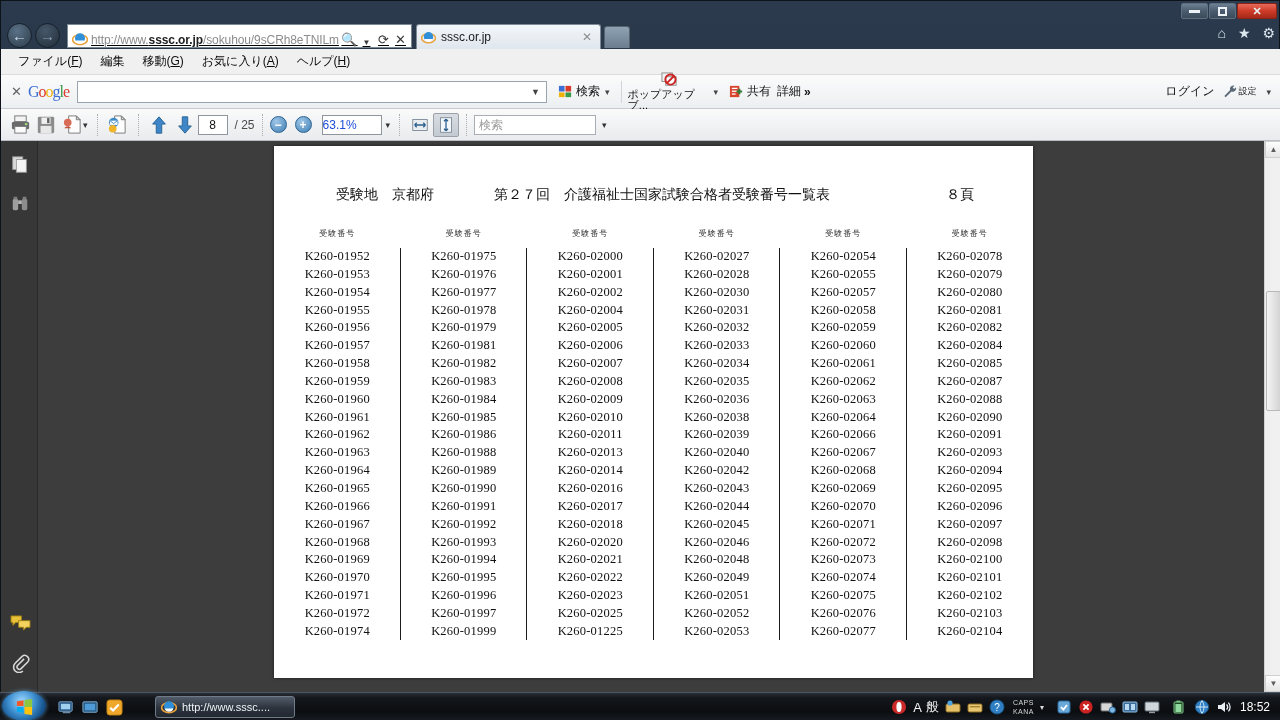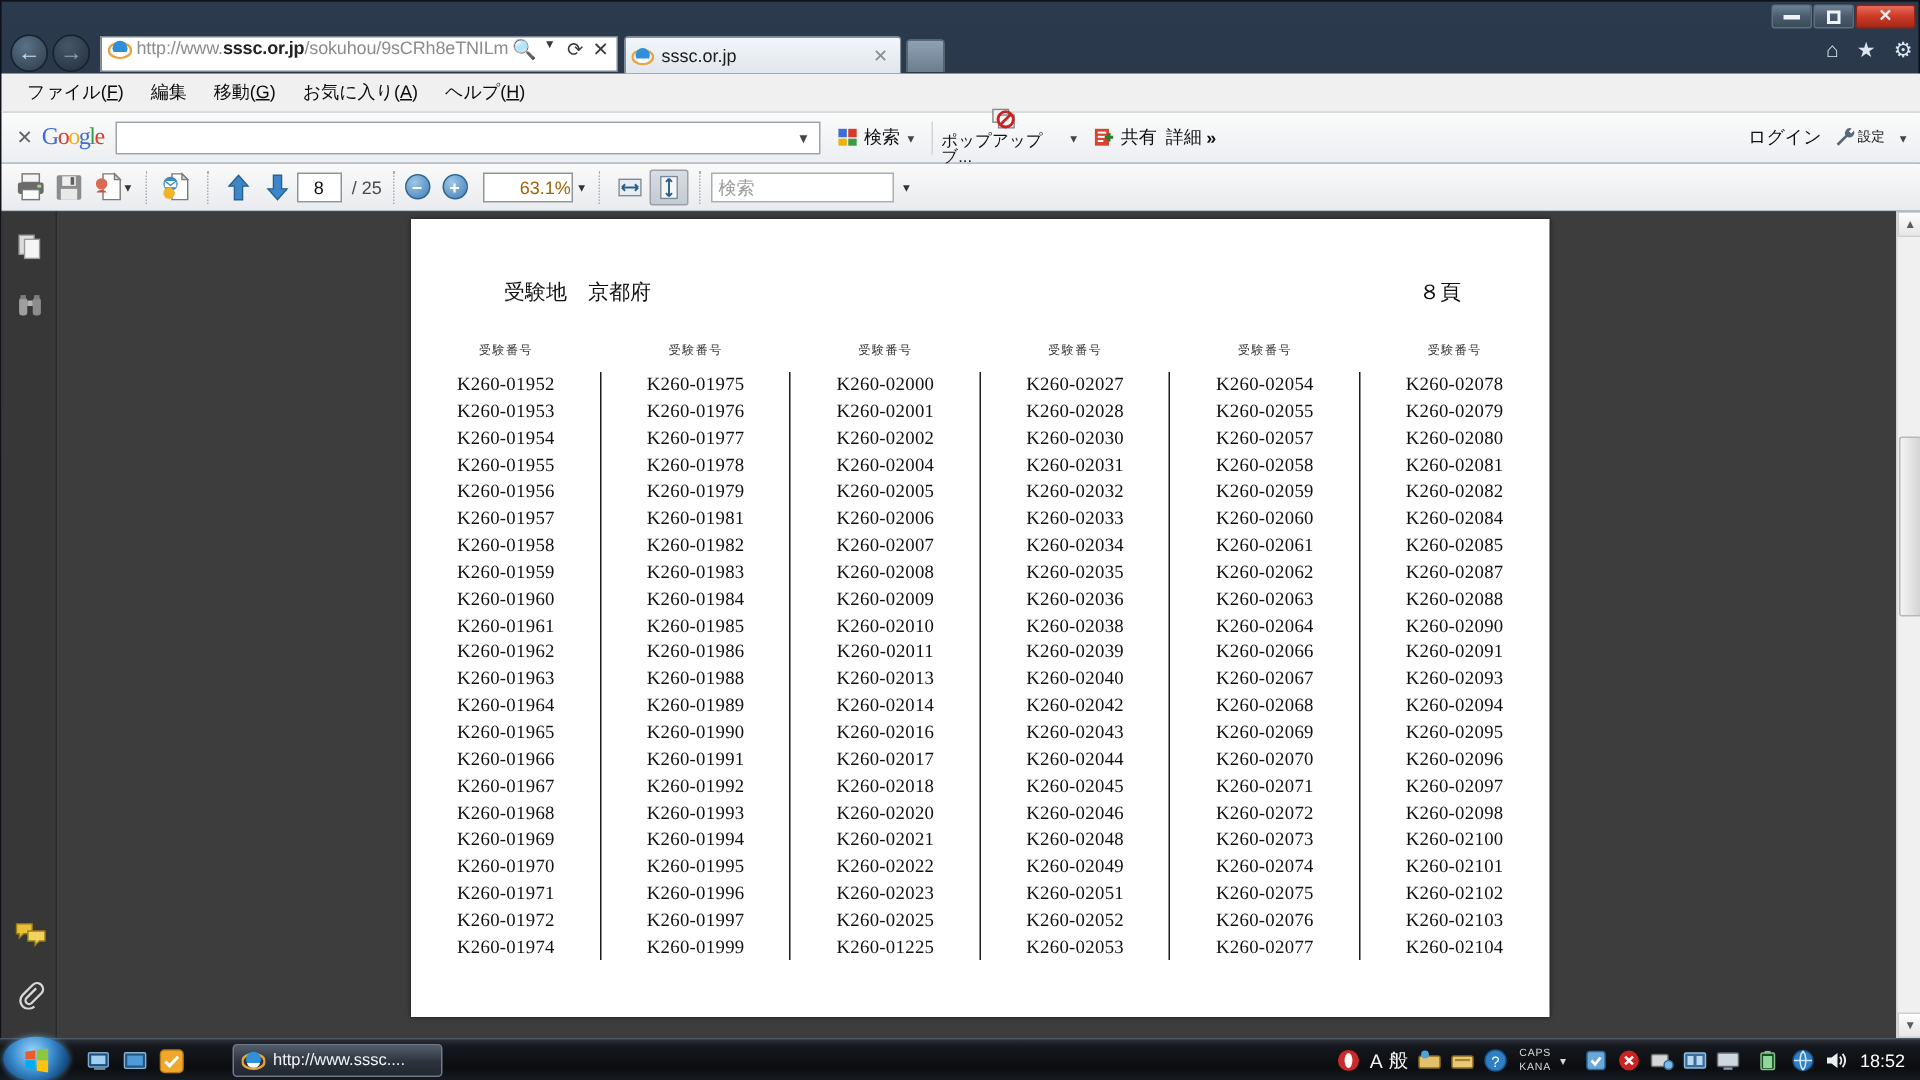--- a/index.html
+++ b/index.html
@@ -41,22 +41,23 @@
     background:radial-gradient(circle at 40% 30%,#5a7186,#2c3b4a);
     border:1px solid #16202b;
     display:flex; align-items:center; justify-content:center;
     color:#cfe0ef; font-size:15px; line-height:1;
   }
   #btn-back { left:6px; }
   #btn-fwd  { left:34px; background:radial-gradient(circle at 40% 30%,#46576a,#222e3a); color:#8fa6ba; }
 
   #addressbar {
     position:absolute; left:66px; top:1px; width:345px; height:24px;
-    background:#fff; border:1px solid #7a8794; display:flex; align-items:flex-start;
+    background:#fff; border:1px solid #7a8794; display:flex; align-items:flex-end;
     padding:0 2px;
+    text-decoration:underline;
   }
   #addr-ie-icon { width:16px; height:16px; margin:0 3px 0 2px; flex:0 0 auto; }
   #addr-text {
     flex:1 1 auto; overflow:hidden; white-space:nowrap;
     font-size:12px; color:#8c8c8c; letter-spacing:-0.1px;
   }
   #addr-text b { color:#222; font-weight:bold; }
   .addr-btn { flex:0 0 auto; width:17px; text-align:center; color:#3a3a3a; font-size:13px; }
 
   #tabstrip { position:absolute; left:415px; top:1px; height:25px; }
@@ -129,21 +130,21 @@
   }
   #pagetotal { font-size:12px; color:#4a4a4a; margin-left:7px; }
   .circlebtn {
     width:17px; height:17px; border-radius:50%;
     background:radial-gradient(circle at 35% 30%,#9fc6e8,#3f7fb5);
     border:1px solid #2d6391; color:#fff; font-size:12px; font-weight:bold;
     display:flex; align-items:center; justify-content:center; line-height:1;
   }
   #zoombox {
     width:60px; height:20px; background:#fff; border:1px solid #8e959c;
-    font-size:12px; color:#a16207; text-align:right; line-height:18px;
+    font-size:12px; color:#1d4ed8; text-align:left; line-height:18px;
   }
   #findbox {
     width:122px; height:20px; background:#fff; border:1px solid #a8aeb4;
     font-size:12px; color:#9a9a9a; line-height:18px; padding-left:4px;
   }
   .fitbtn {
     width:26px; height:24px; display:flex; align-items:center; justify-content:center;
     border:1px solid transparent; border-radius:2px;
   }
   .fitbtn.active { background:linear-gradient(180deg,#d8dde2,#c3cad1); border-color:#9aa1a8; }
@@ -483,20 +484,21 @@
           <path d="M15.5 6.5l-7 7a2.6 2.6 0 0 0 3.7 3.7l7.3-7.3a4.4 4.4 0 0 0-6.2-6.2l-7.6 7.6a6 6 0 0 0 8.5 8.5" fill="none" stroke="#d8d8d8" stroke-width="1.7"></path>
         </svg>
       </div>
     </div>
 
     <div id="pdfcanvas">
       <div id="page">
 
         <div id="doc-header">
           <span class="place">受験地　京都府</span>
+          <span class="title">第２７回　介護福祉士国家試験合格者受験番号一覧表</span>
           <span class="pageno">８頁</span>
         </div>
 
         <div id="colheads">
           <div class="ch">受験番号</div>
           <div class="ch">受験番号</div>
           <div class="ch">受験番号</div>
           <div class="ch">受験番号</div>
           <div class="ch">受験番号</div>
           <div class="ch">受験番号</div>

